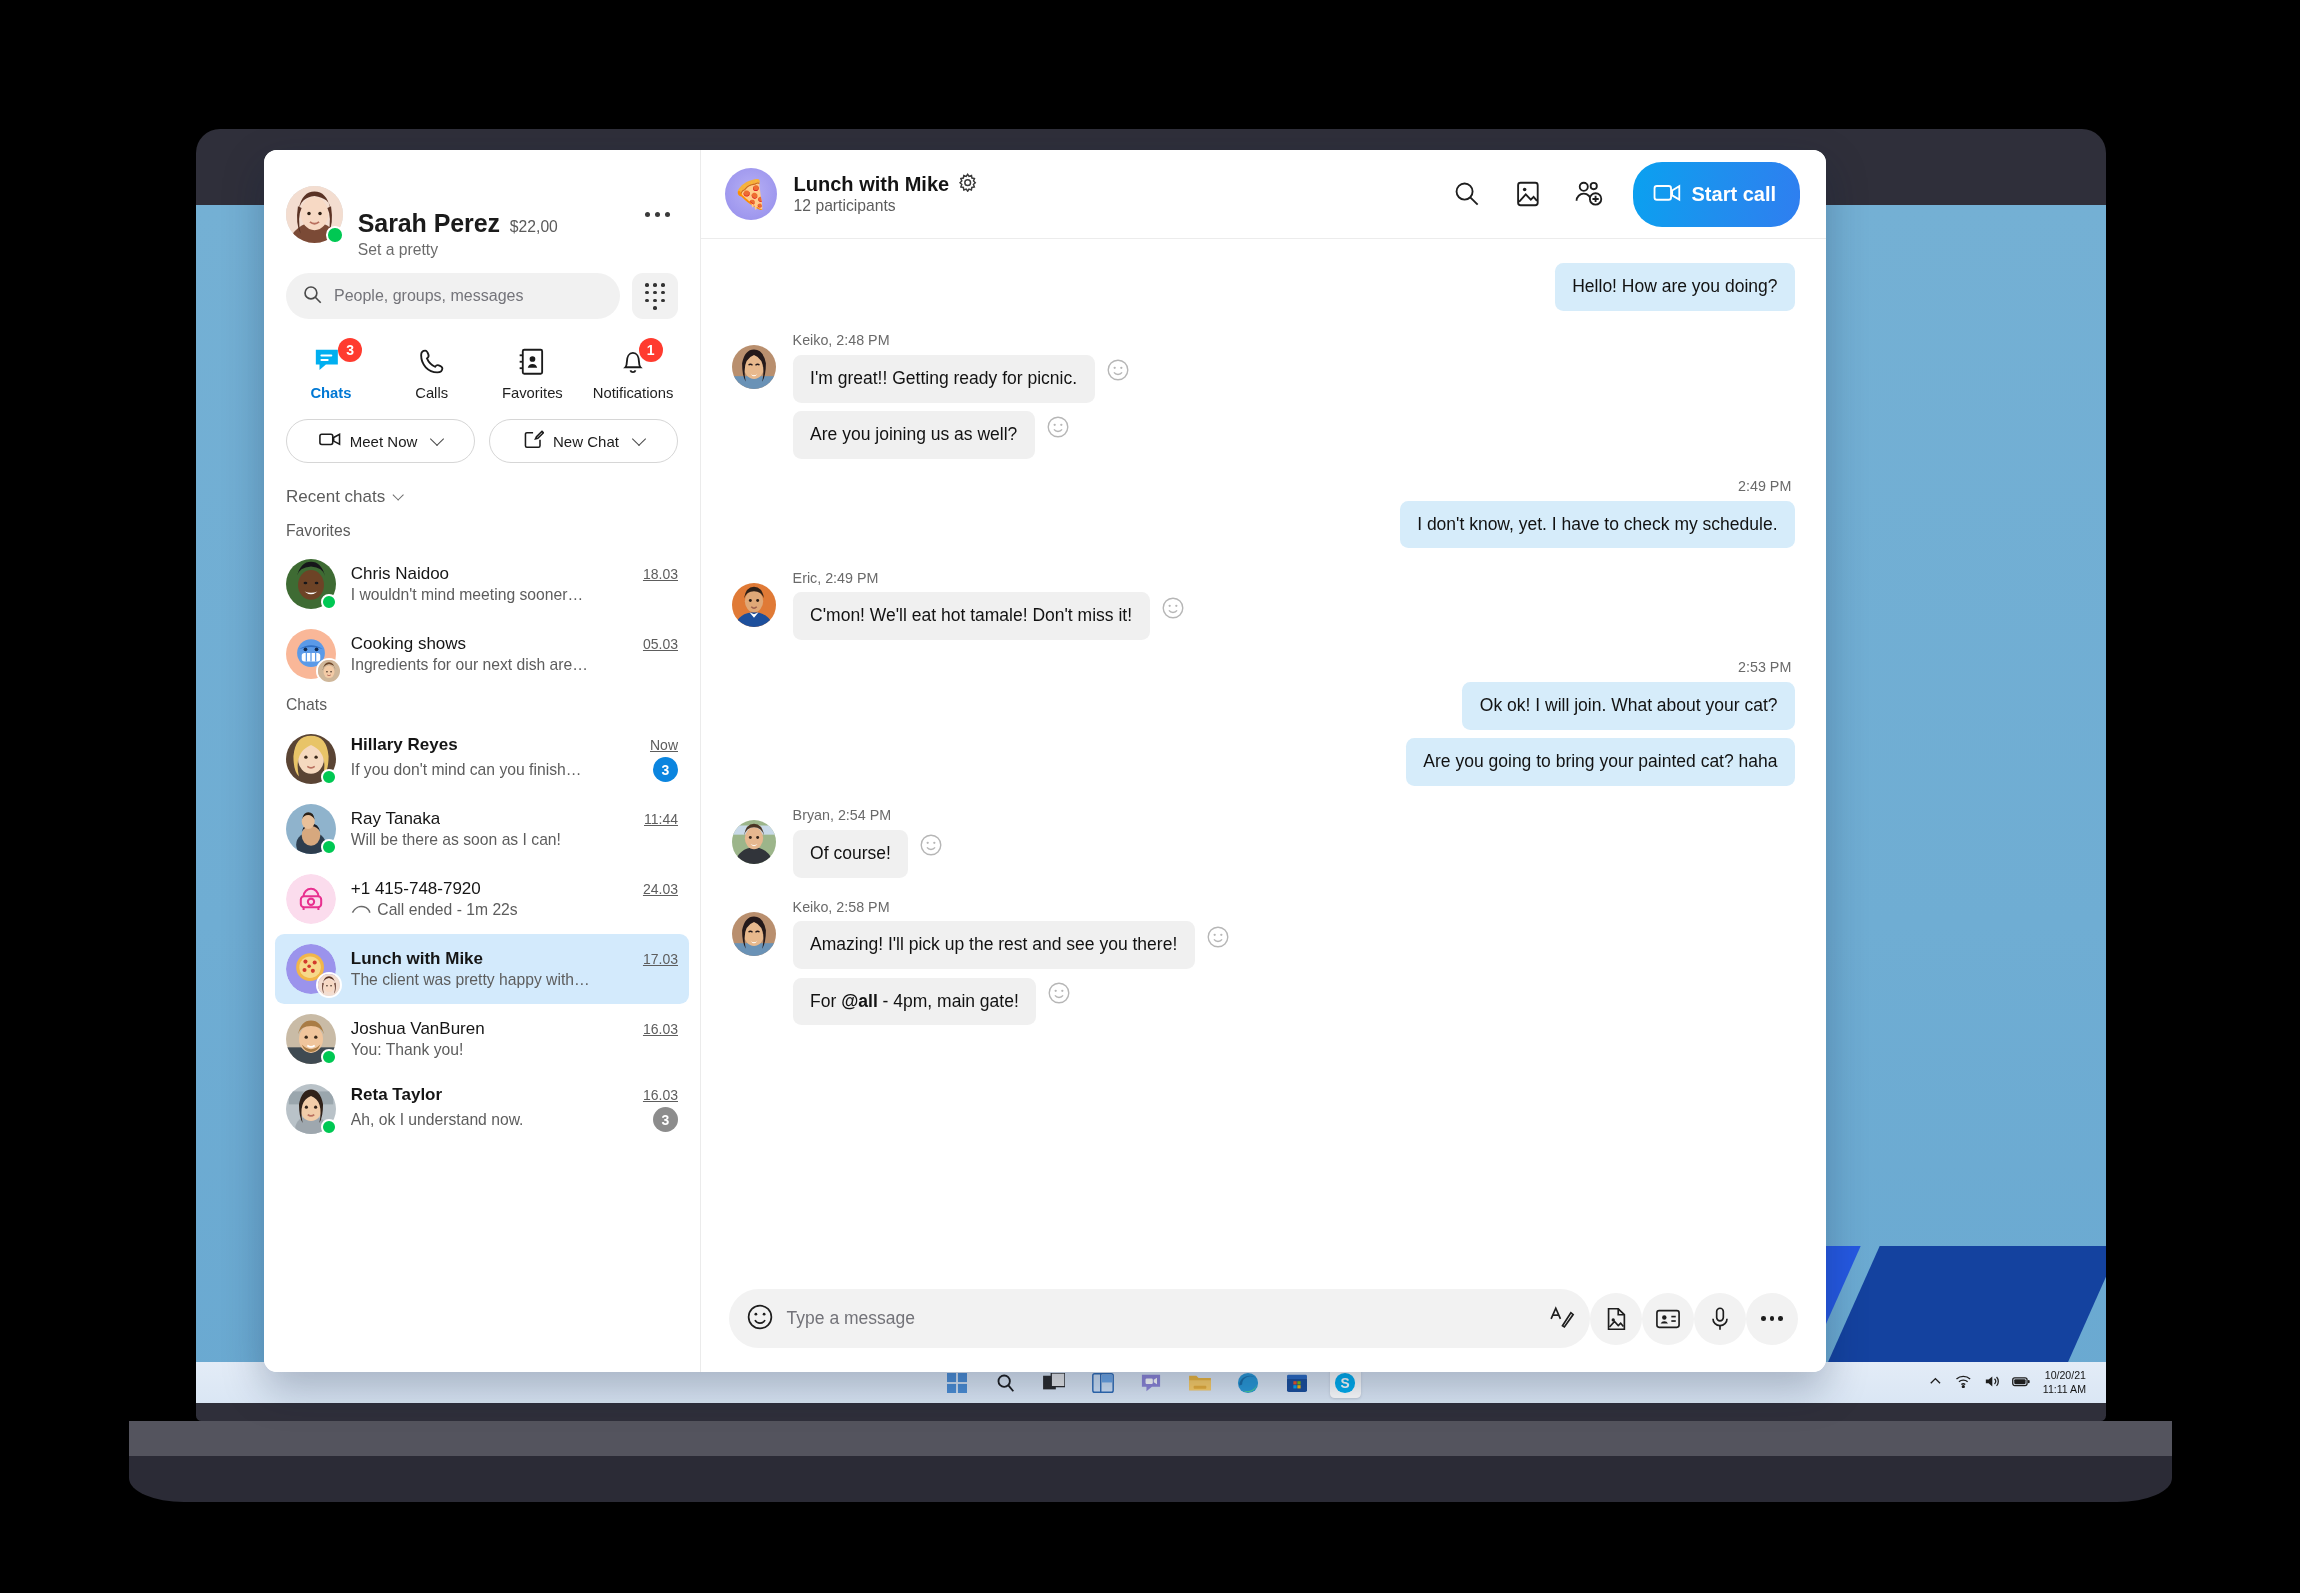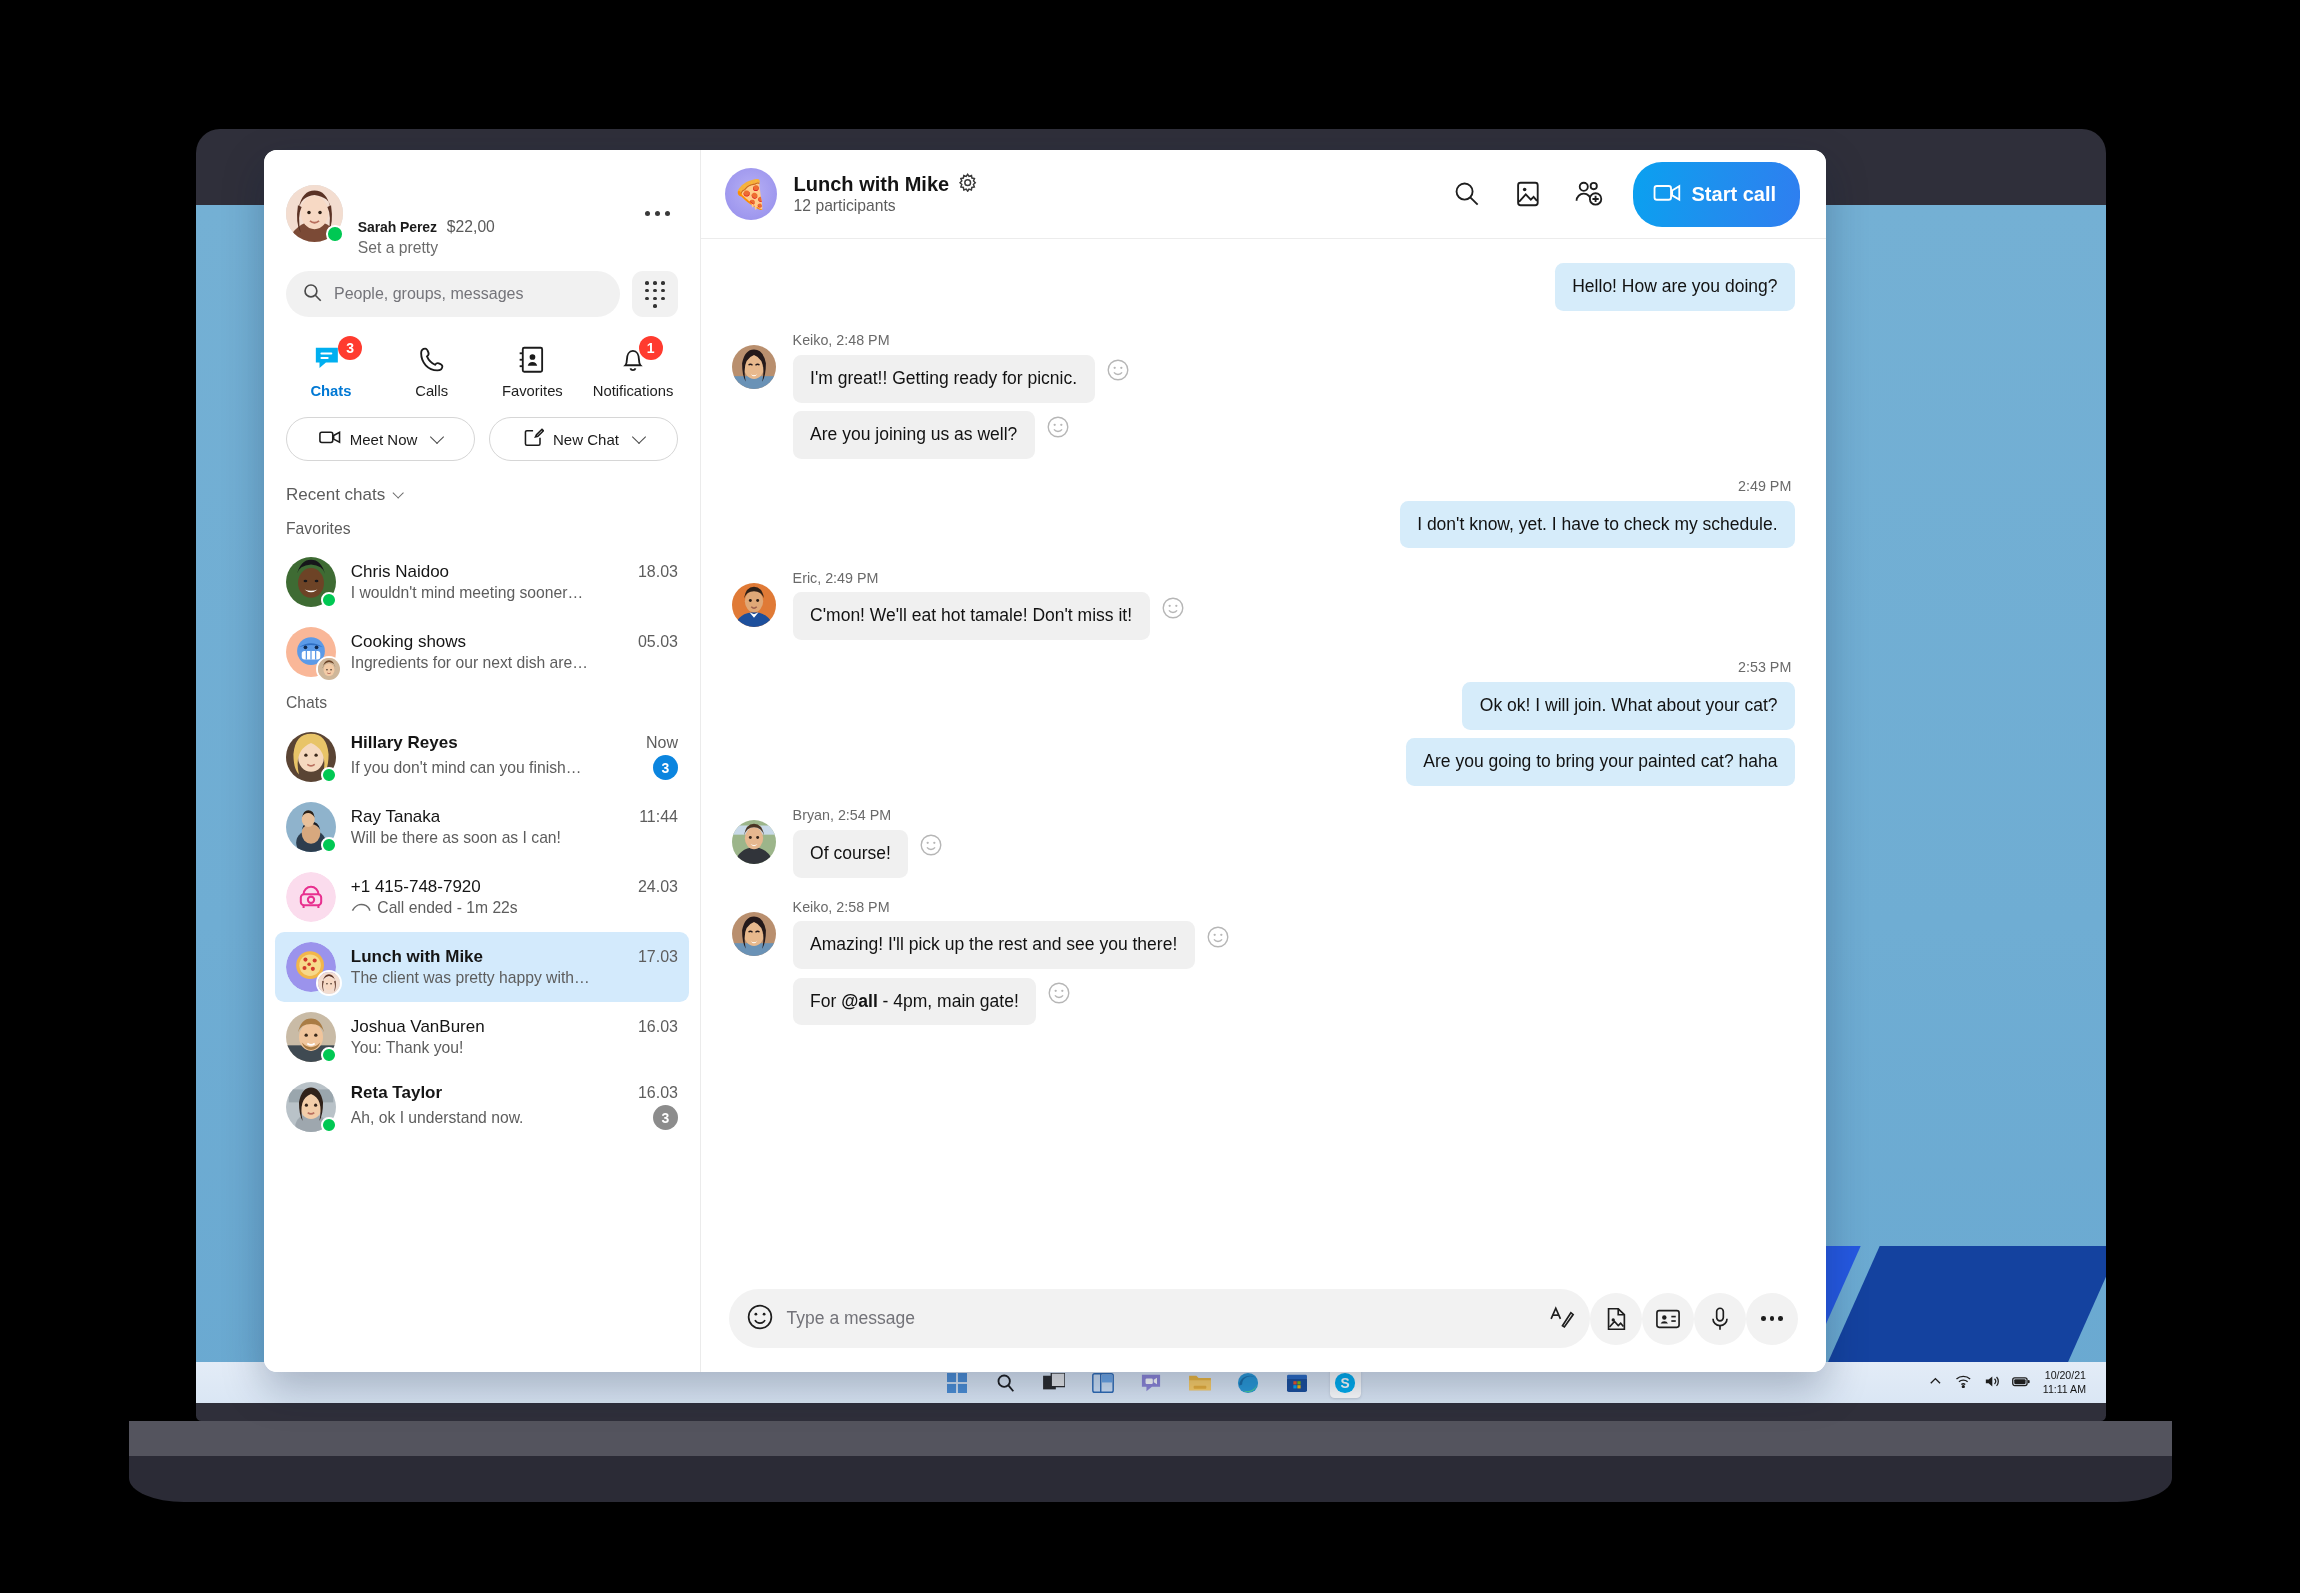--- a/index.html
+++ b/index.html
@@ -41,21 +41,21 @@
              display:flex; flex-direction:column; overflow:hidden; }
 
   .profile-row { display:flex; align-items:center; padding:20px 22px 9.2px 22px; }
   .av-wrap { position:relative; width:57px; height:57px; flex:0 0 57px; }
   .avatar { width:57px; height:57px; border-radius:50%; overflow:hidden; background:#d8d8d8; position:relative; }
   .avatar .face { position:absolute; inset:0; }
   .presence { position:absolute; right:-0.9px; bottom:-0.9px; width:17.5px; height:17.5px; border-radius:50%;
               background:#00c853; border:2.8px solid #fff; }
   .prof-txt { margin-left:14.8px; flex:1; min-width:0; }
   .prof-line1 { display:flex; align-items:baseline; gap:10px; }
-  .prof-name { font-size:14px; font-weight:bold; color:#1b1b1b; letter-spacing:-0.1px; }
+  .prof-name { font-size:25px; font-weight:bold; color:#1b1b1b; letter-spacing:-0.1px; }
   .prof-credit { font-size:15.7px; color:#5a5a5a;margin-top:48px; }
   .prof-status { font-size:15.7px; color:#6b6b6b; margin-top:2.8px; }
   .dots-btn { width:41px; height:41px; display:flex; align-items:center; justify-content:center;
               border-radius:50%; cursor:pointer; }
   .dots-btn span { width:5.5px; height:5.5px; background:#3a3a3a; border-radius:50%; display:inline-block; margin:0 2.3px; }
 
   .search-row { display:flex; align-items:center; gap:12px; padding:5.5px 22px 1.8px 22px; }
   .search-box { flex:1; height:46px; background:#f1f1f1; border-radius:23px; display:flex; align-items:center;
                 padding:0 16.6px; }
   .search-box .ph { font-size:16px; color:#74747a; margin-left:12px; }
@@ -93,21 +93,21 @@
   .ci-av { position:relative; width:50px; height:50px; flex:0 0 50px; }
   .ci-av .circ { width:50px; height:50px; border-radius:50%; overflow:hidden; position:relative; }
   .ci-av .pres { position:absolute; right:-0.9px; bottom:-0.9px; width:15.7px; height:15.7px; border-radius:50%;
                  background:#00c853; border:2.8px solid #fff; }
   .ci-av .mini { position:absolute; right:-5.5px; bottom:-4.6px; width:26px; height:26px; border-radius:50%;
                  overflow:hidden; border:2.3px solid #fff; }
   .ci-body { flex:1; min-width:0; }
   .ci-top { display:flex; align-items:baseline; justify-content:space-between; gap:3px; }
   .ci-name { font-size:17px; color:#151515; white-space:nowrap; overflow:hidden; text-overflow:ellipsis; }
   .ci-name.bold { font-weight:bold; }
-  .ci-time { font-size:16px; color:#5d5d5d; flex:0 0 auto; }
+  .ci-time { font-size:14px; color:#5d5d5d; flex:0 0 auto;text-decoration:underline; }
   .ci-bot { display:flex; align-items:center; justify-content:space-between; gap:7.4px; margin-top:1.8px; }
   .ci-prev { font-size:15.7px; color:#5d5d5d; white-space:nowrap; overflow:hidden; text-overflow:ellipsis;
              display:flex; align-items:center; gap:6.5px; }
   .ci-unread { flex:0 0 auto; min-width:25px; height:25px; padding:0 6.5px; border-radius:13px; color:#fff;
                font-size:14px; font-weight:bold; display:flex; align-items:center; justify-content:center; }
   .ci-unread.blue { background:#0b85df; }
   .ci-unread.grey { background:#8c8c8c; }
 
   
   .chatpanel { flex:1; display:flex; flex-direction:column; min-width:0; background:#fff; }

